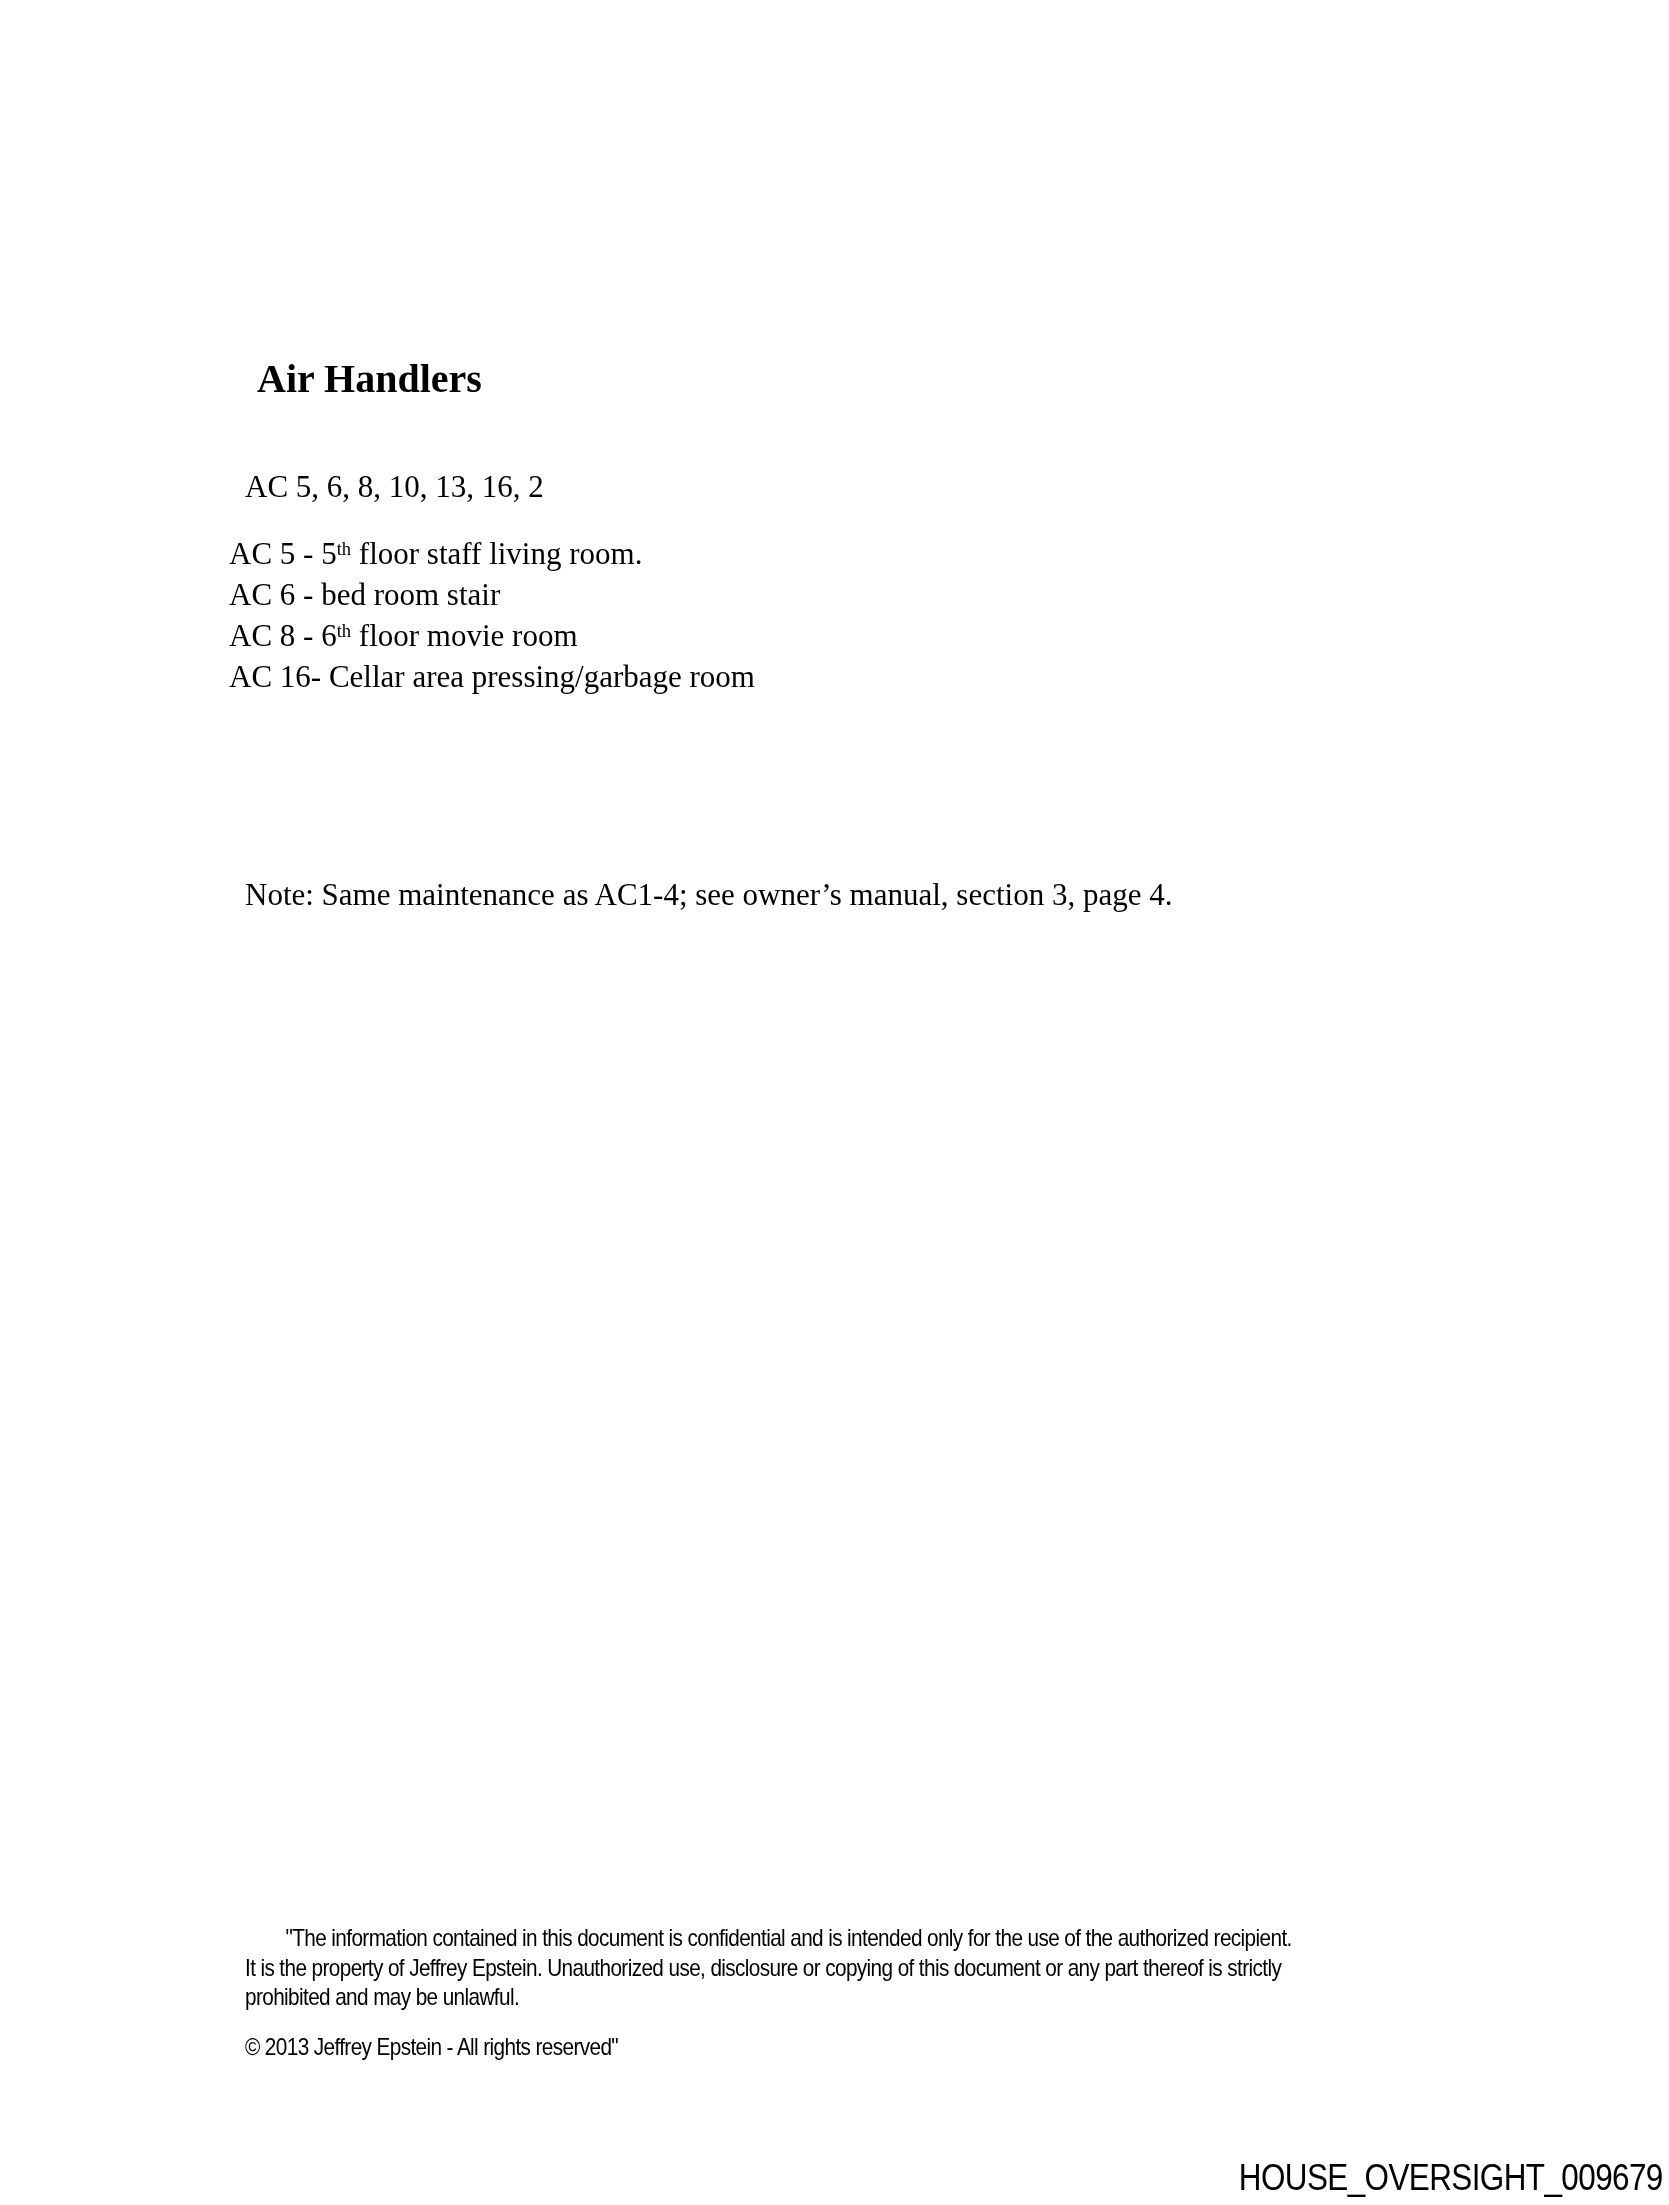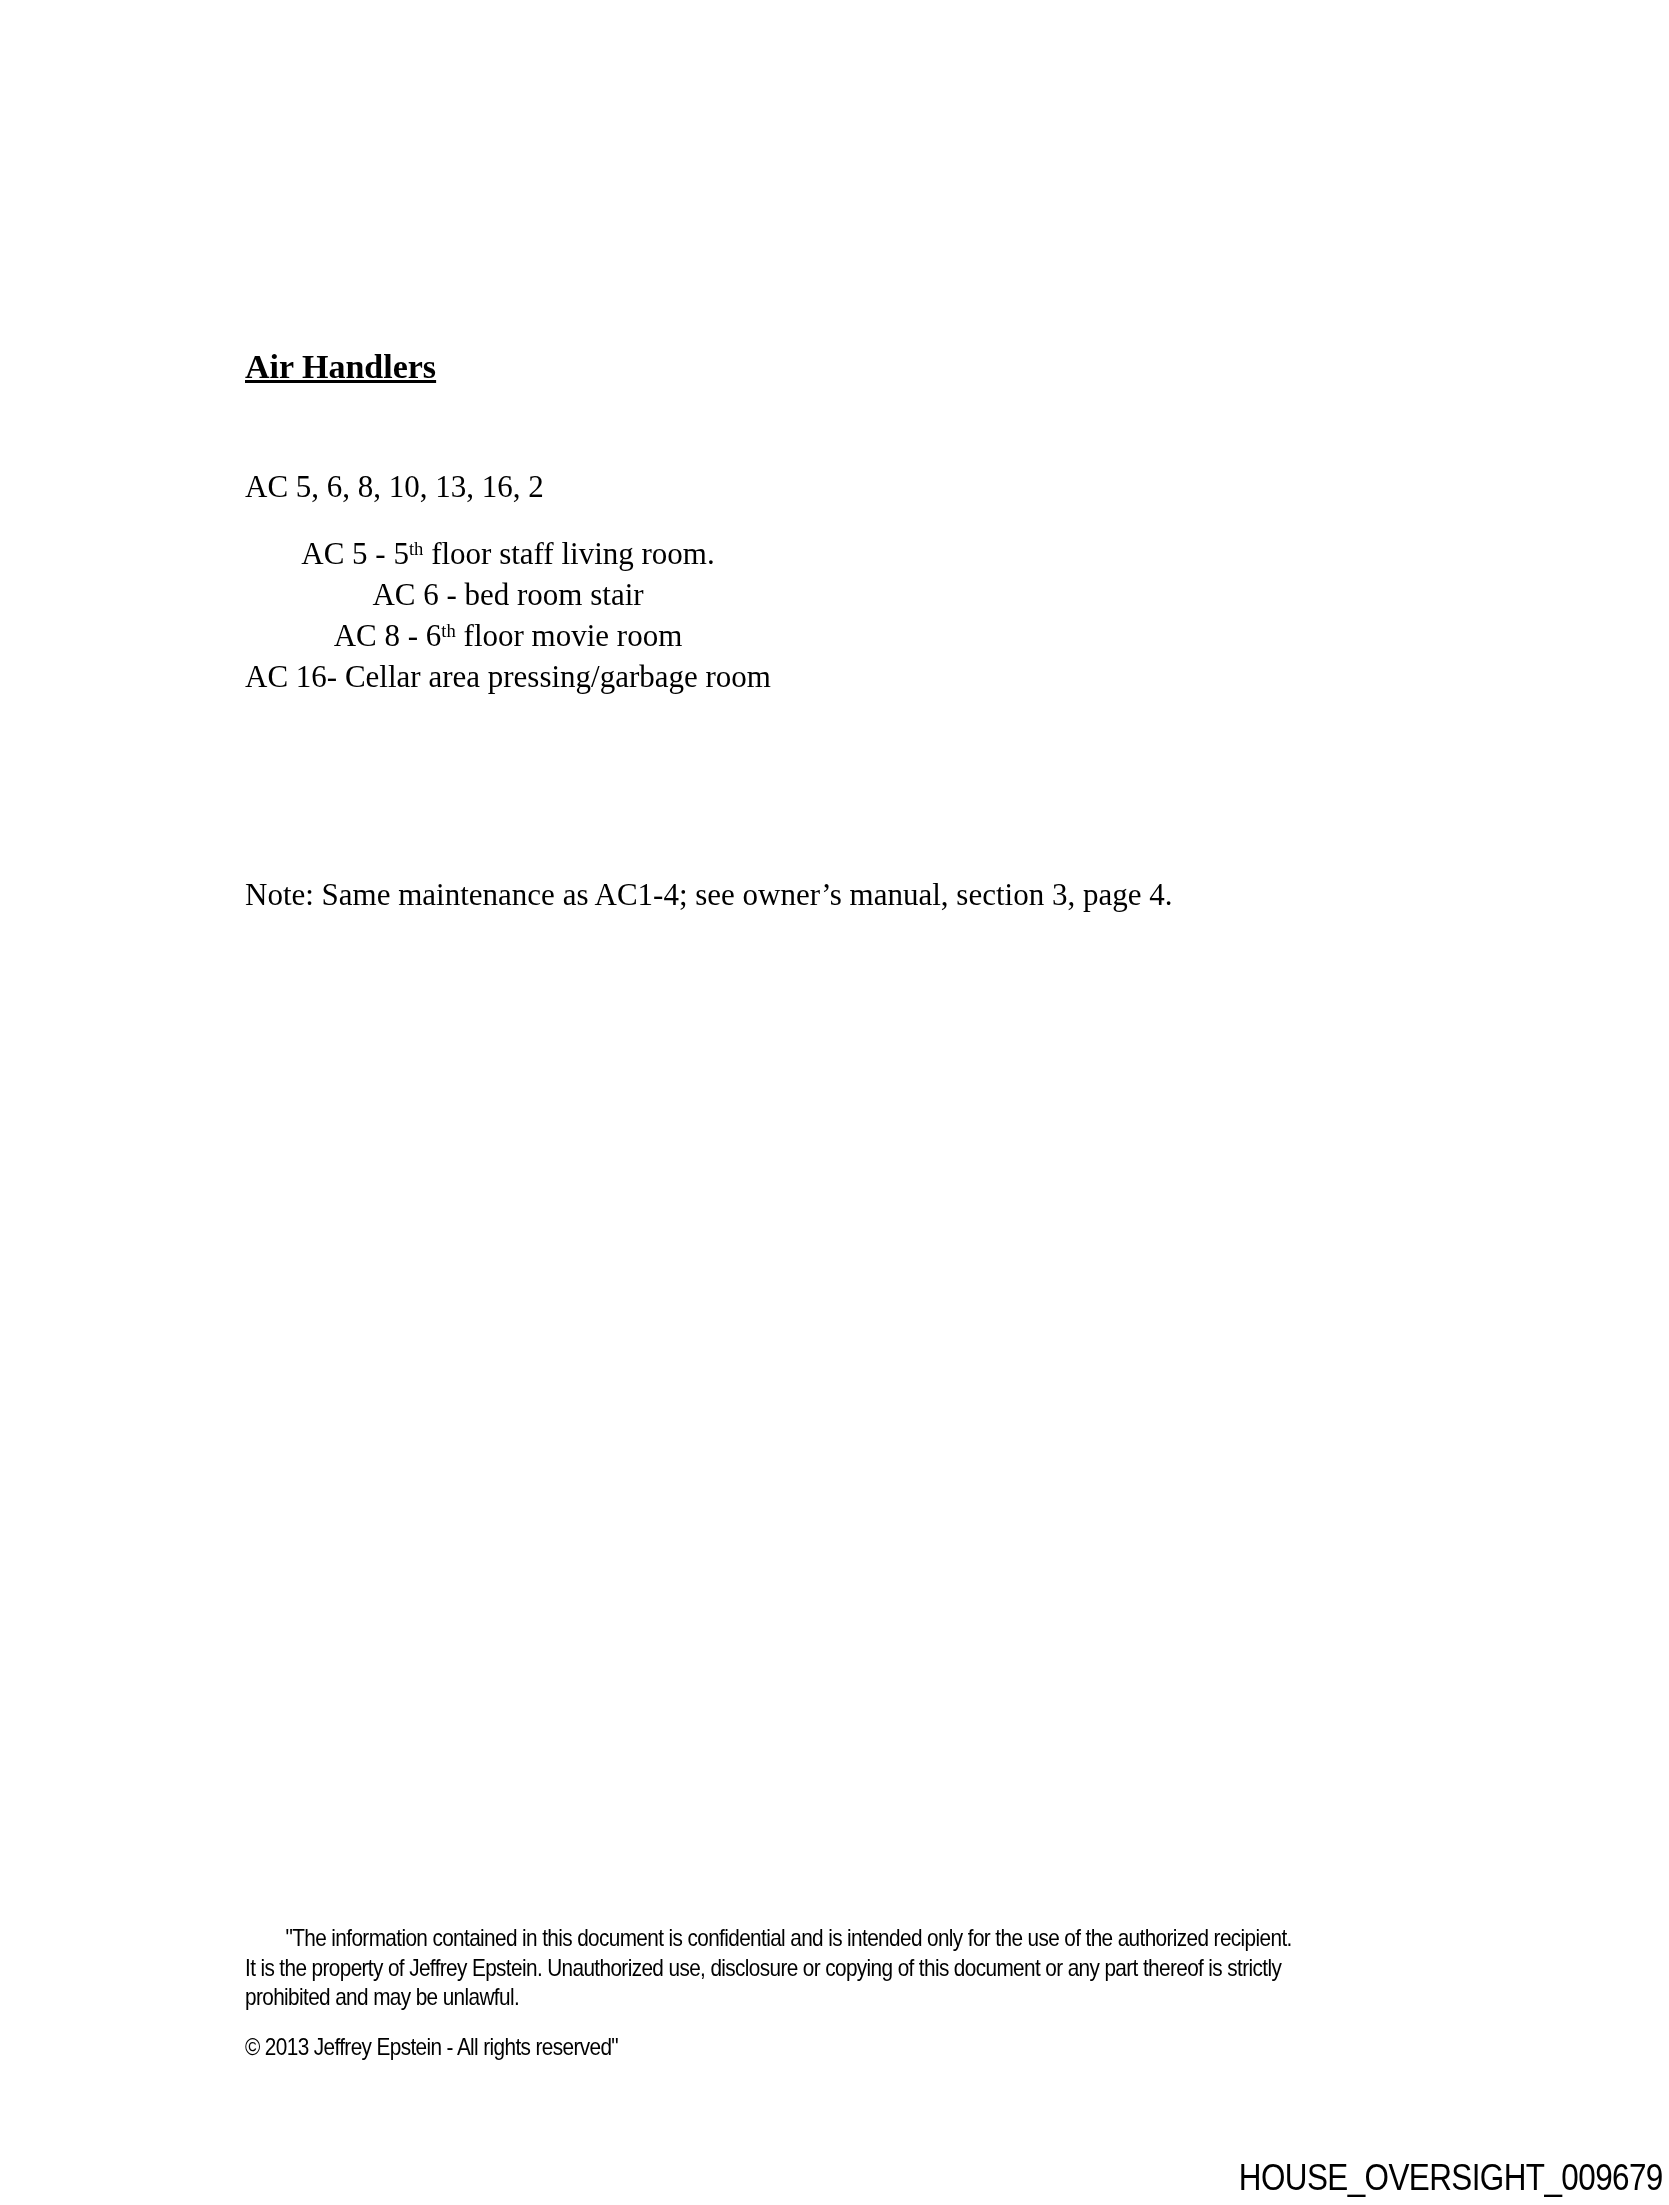--- a/index.html
+++ b/index.html
@@ -13,42 +13,40 @@
     height: 2205px;
     background: #ffffff;
     color: #000000;
     font-family: "Liberation Serif", serif;
     overflow: hidden;
   }
   .title {
     position: absolute;
     left: 245px;
     top: 348px;
-    margin: 0;
-    font-size: 34px;
+    margin: 12px;
+    font-size: 40px;
     line-height: 37px;
     font-weight: bold;
     white-space: pre;
-    text-decoration: underline;
   }
   .summary {
     position: absolute;
     left: 245px;
     top: 468px;
     font-size: 31px;
     line-height: 37px;
     white-space: pre;
   }
   .unit-list {
     position: absolute;
-    left: 245px;
+    left: 229px;
     top: 535px;
     font-size: 31px;
     line-height: 37px;
-    text-align: center;
   }
   .unit-line {
     white-space: pre;
   }
   .sup {
     font-size: 0.6em;
     position: relative;
     top: -0.48em;
   }
   .note {

